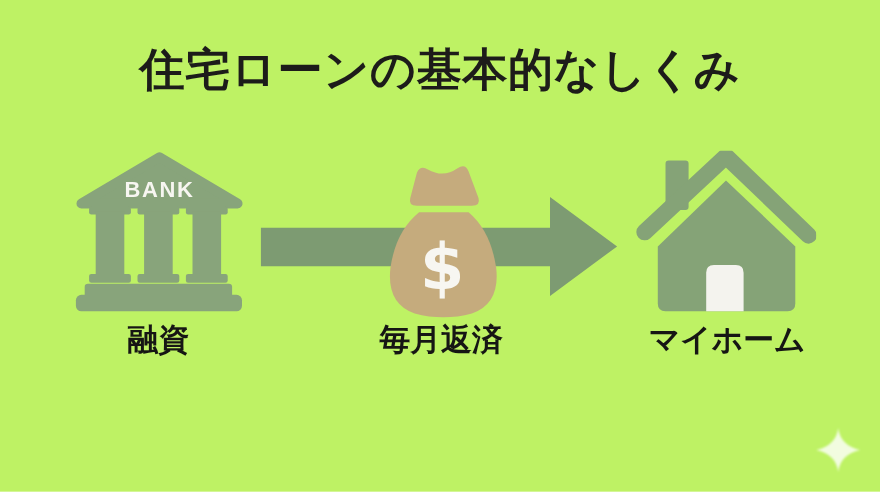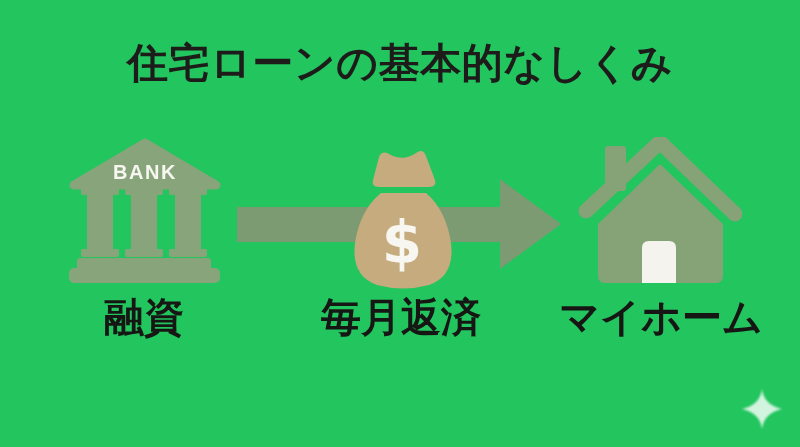--- a/index.html
+++ b/index.html
@@ -1,20 +1,20 @@
 <!DOCTYPE html>
 <html><head>
 <meta charset="utf-8">
 <style>
   html, body { margin: 0; padding: 0; }
   #stage {
     position: relative;
     width: 800px;
     height: 447px;
-    background: #22c55e;
+    background: #bef264;
     overflow: hidden;
     font-family: "DejaVu Sans", "Liberation Sans", sans-serif;
   }
   .title {
     position: absolute;
     top: 36px;
     left: 0;
     width: 800px;
     margin: 0;
     text-align: center;
@@ -25,21 +25,21 @@
   }
   .icon { position: absolute; }
   .arrow-svg    { left: 237px; top: 178px; }
   .bank-svg     { left: 62px;  top: 137px; }
   .moneybag-svg { left: 348px; top: 148px; }
   .house-svg    { left: 578px; top: 137px; }
   .label {
     position: absolute;
     top: 290px;
     transform: translateX(-50%);
-    font-size: 40px;
+    font-size: 28px;
     font-weight: 800;
     white-space: nowrap;
     color: #161614;
   }
   .label-bank  { left: 144px; }
   .label-money { left: 401px; }
   .label-home  { left: 661px; }
   .sparkle-svg {
     left: 741px; top: 388px;
     opacity: 0.8;

